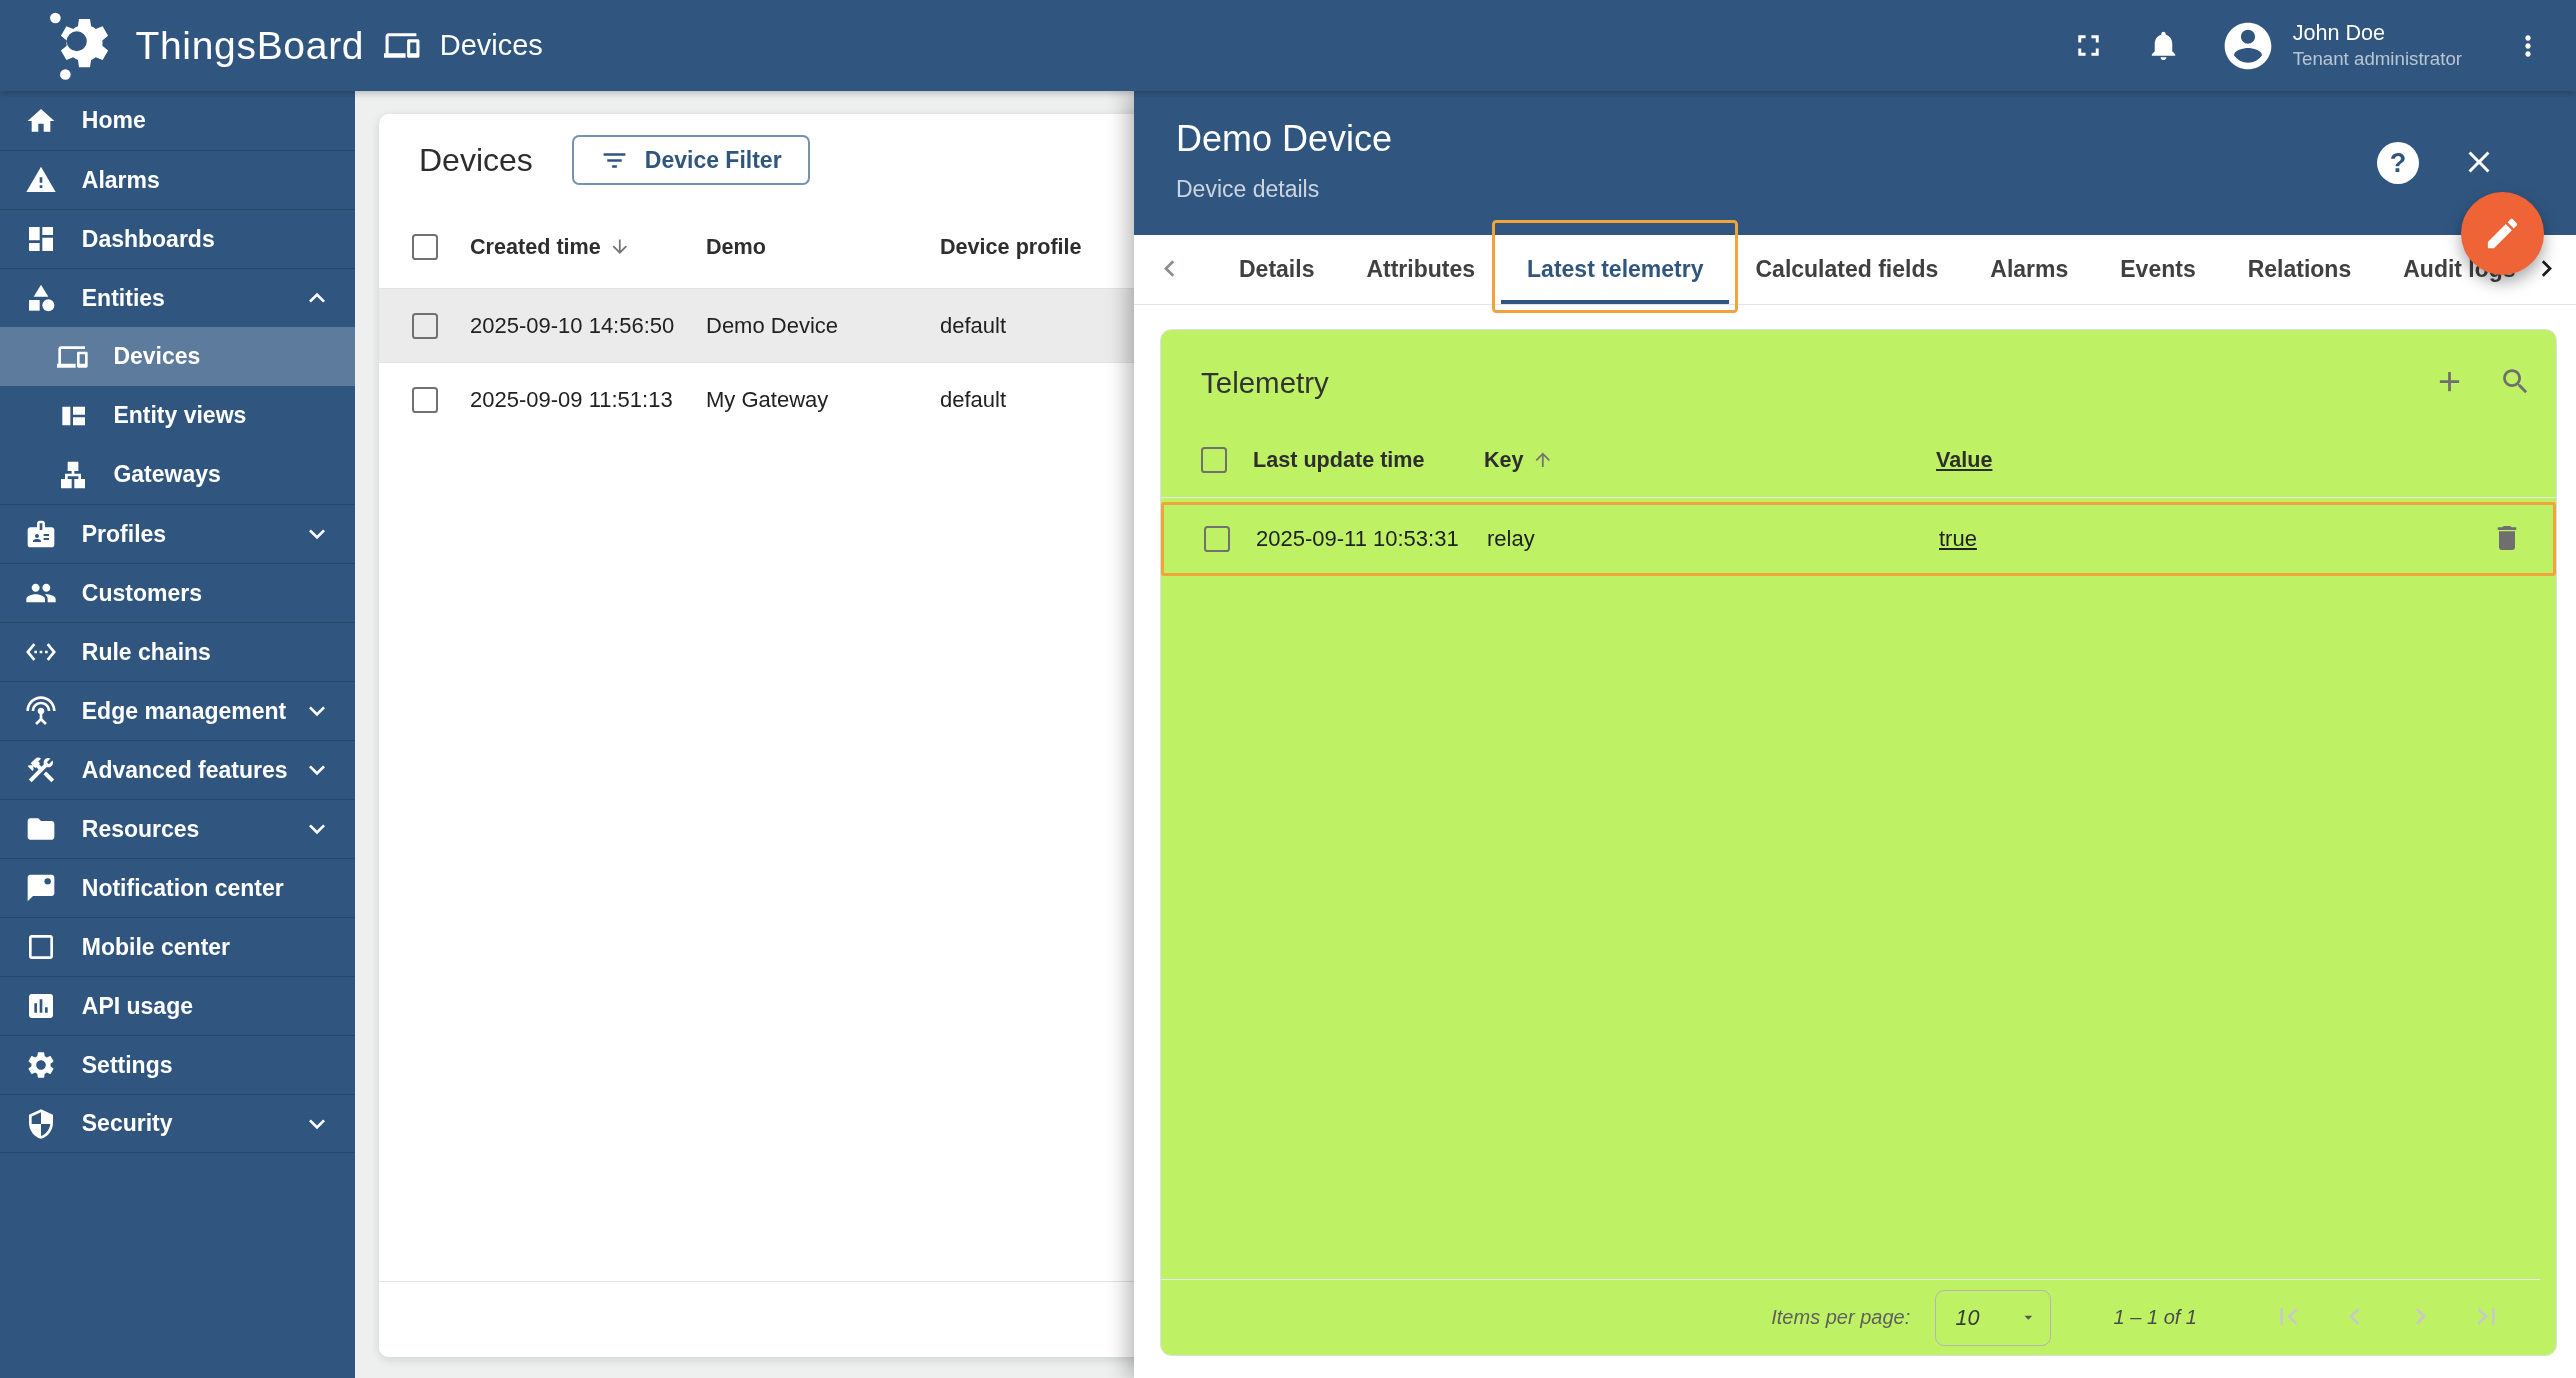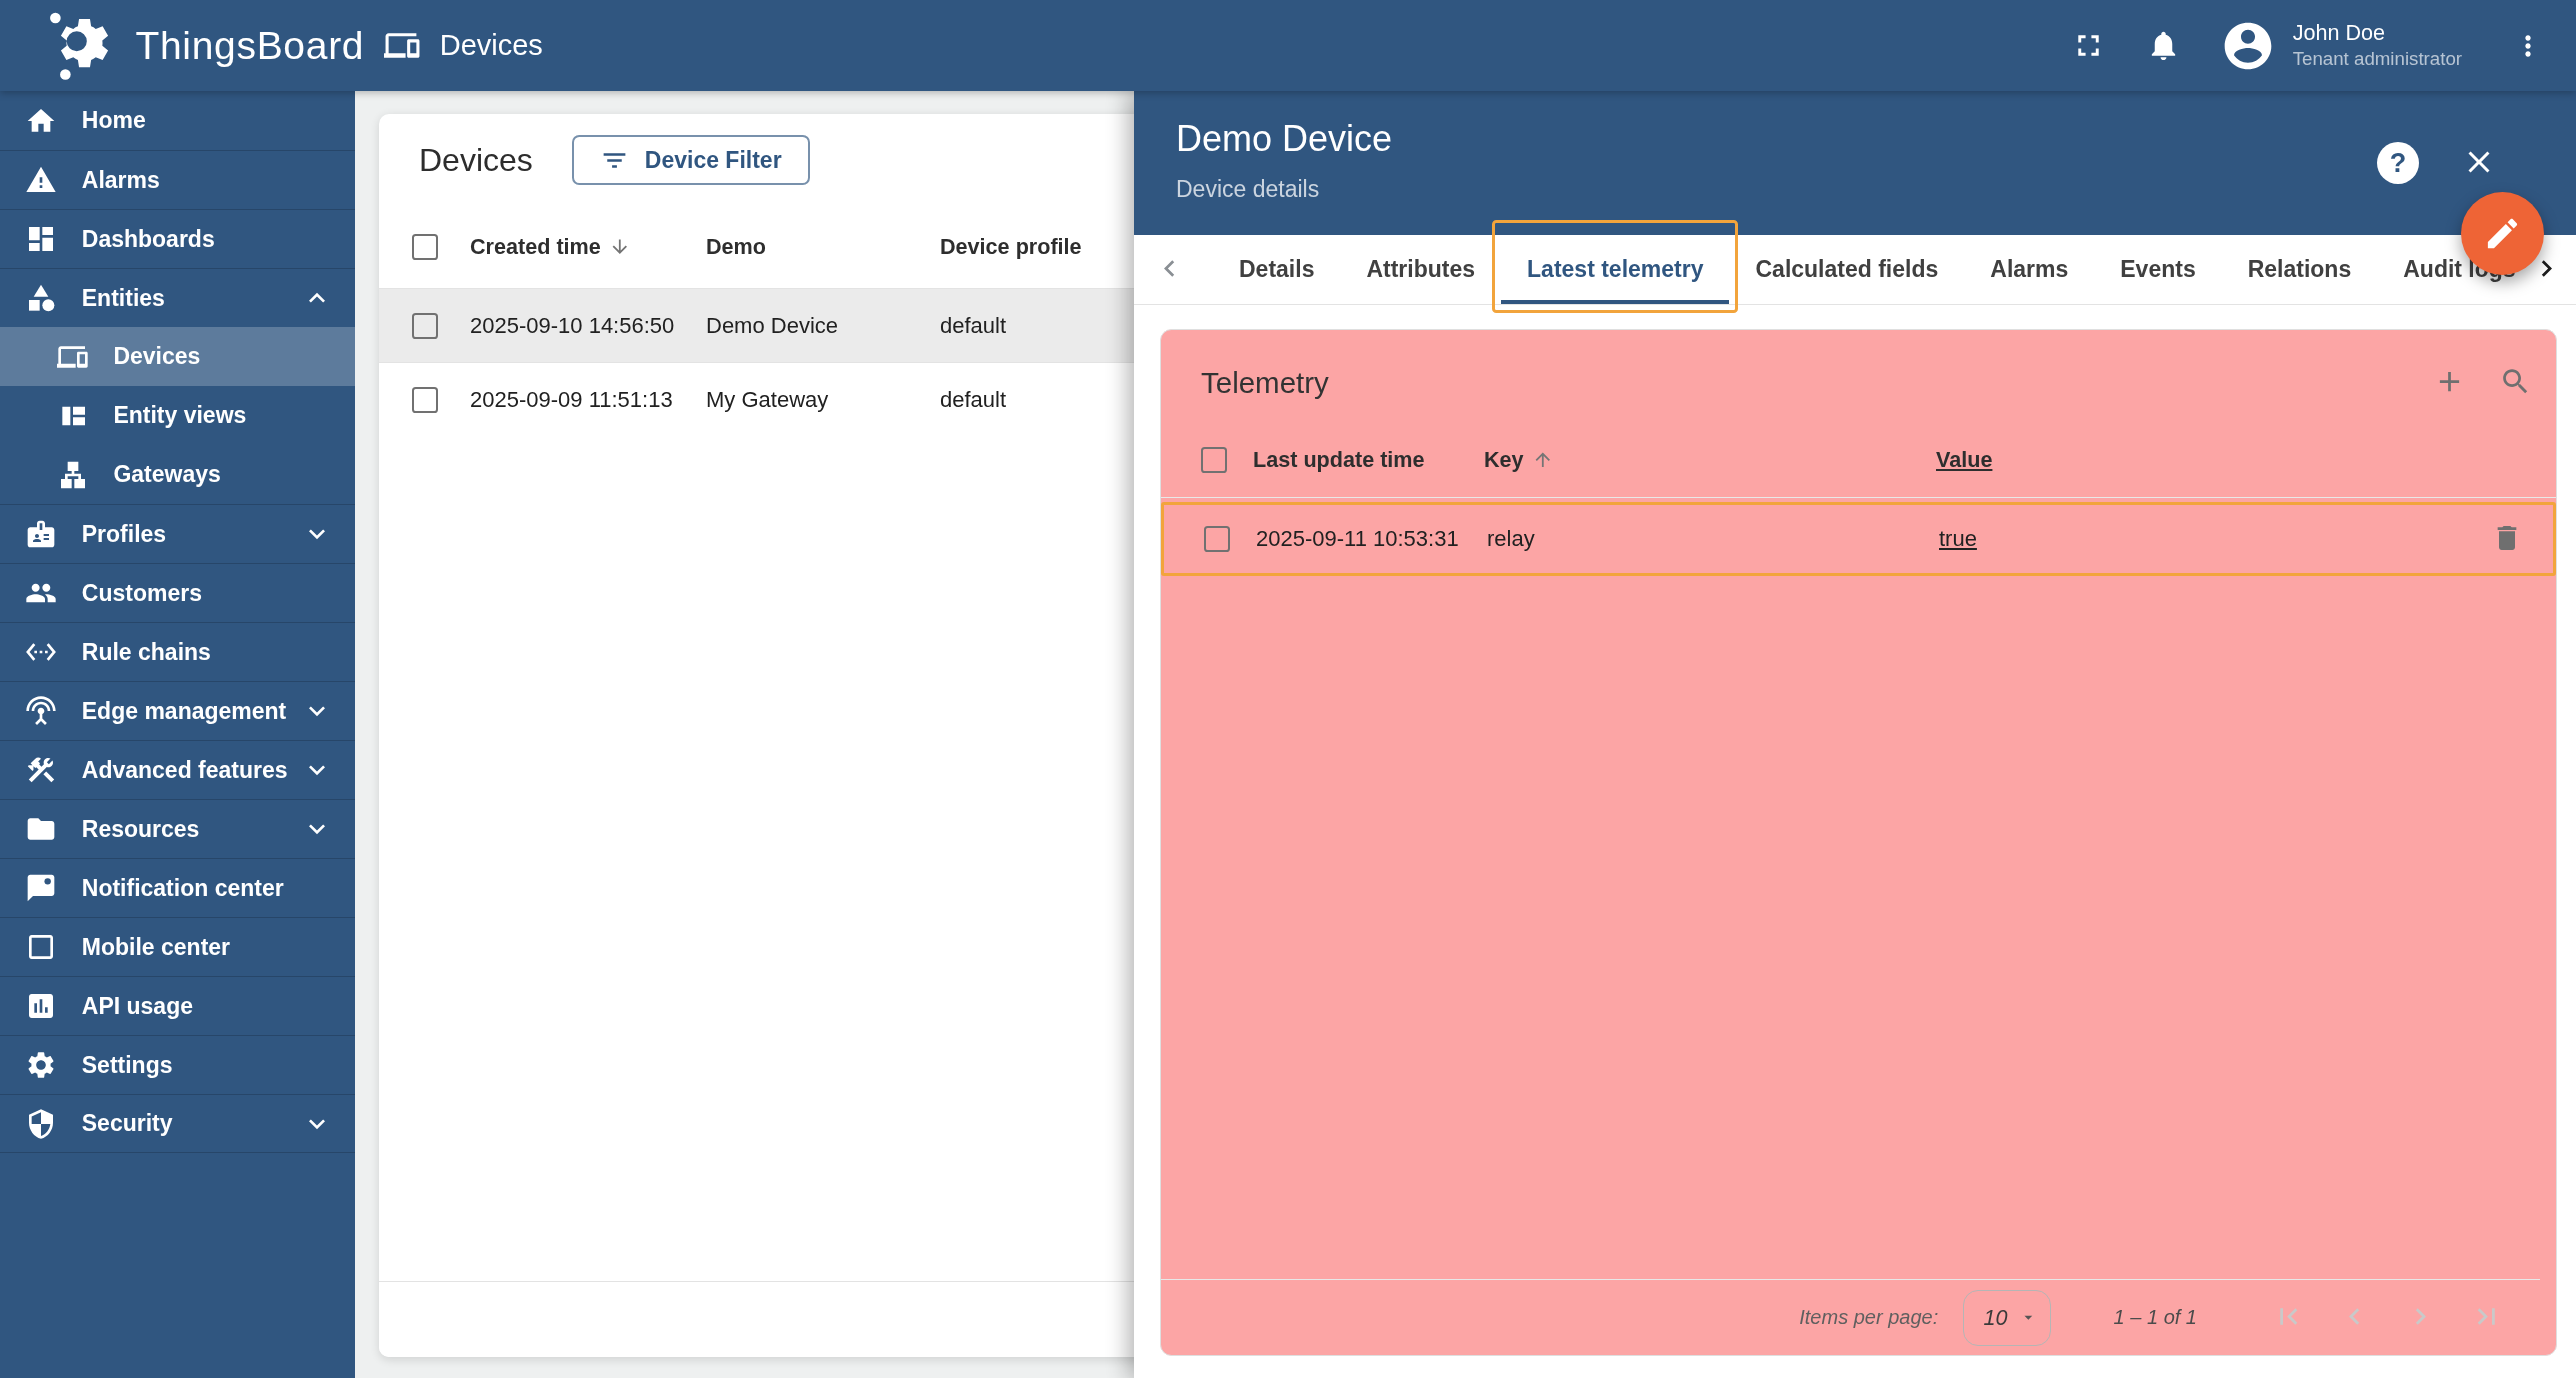--- a/index.html
+++ b/index.html
@@ -94,42 +94,42 @@
   .tabs-chevron .ic{width:33px;height:33px;}
   .tabs-left{left:18.7px;color:#8a8f94;}
   .tabs-right{right:13px;color:#1d1d1d;}
   .tab{height:100%;display:flex;align-items:center;padding:0 26px;font-size:23px;font-weight:bold;
     color:#404040;cursor:pointer;position:relative;white-space:nowrap;}
   .tab.active{color:var(--primary);}
   .tab.active::after{content:"";position:absolute;left:0;right:0;bottom:0;height:4.3px;background:var(--primary);}
   .tab-highlight{position:absolute;top:-15px;bottom:-9.3px;left:-8.6px;right:-8.6px;
     border:3.6px solid var(--amber);border-radius:4.3px;pointer-events:none;}
 
-  .tcard{position:absolute;left:26px;top:238px;width:1397px;height:1027px;background:#fca5a5;
+  .tcard{position:absolute;left:26px;top:238px;width:1397px;height:1027px;background:#bef264;
     border:0.7px solid #dfdfdf;border-radius:11.5px;}
   .tcard-head{height:92px;display:flex;align-items:center;padding:13px 24.4px 0 40px;}
   .t-title{font-size:29.5px;color:#333;}
   .t-actions{margin-left:auto;display:flex;align-items:center;gap:33px;color:#6f6f6f;}
   .t-actions button{background:none;border:none;color:#6f6f6f;cursor:pointer;padding:0;}
   .t-actions .ic{width:33px;height:33px;}
   .t-thead{height:76px;display:flex;align-items:center;font-size:21.6px;font-weight:bold;color:#2e2e2e;
     border-bottom:0.7px solid #e8e8e8;}
   .tc-check{width:92px;padding-left:40px;display:flex;align-items:center;}
   .tc-time{width:231px;display:flex;align-items:center;gap:8.6px;}
   .tc-key{width:452px;display:flex;align-items:center;gap:8.6px;}
   .tc-value{flex:1;text-decoration:underline;}
   .tc-action{width:92px;display:flex;justify-content:center;}
   .t-row{height:74px;display:flex;align-items:center;font-size:22px;color:var(--txt);
     border:3.6px solid var(--amber);border-radius:2.9px;margin-top:4.3px;cursor:pointer;}
   .trash-btn{background:none;border:none;color:#6f6f6f;cursor:pointer;padding:0;}
   .trash-btn .ic{width:32px;height:32px;}
   .t-footer{position:absolute;left:0;right:16px;bottom:0;height:76px;border-top:0.7px solid #e8e8e8;
     display:flex;align-items:center;justify-content:flex-end;padding-right:37px;font-size:20px;color:#5f5f5f;font-style:italic;}
-  .page-select{display:flex;align-items:center;width:88px;height:56px;margin:0 63px 0 24.4px;
-    border:1.4px solid #b5b5b5;border-radius:15px;cursor:pointer;color:#3a3a3a;justify-content:flex-end;}
+  .page-select{display:flex;align-items:center;width:116px;height:56px;margin:0 63px 0 24.4px;
+    border:1.4px solid #b5b5b5;border-radius:9px;cursor:pointer;color:#3a3a3a;justify-content:flex-end;}
   .page-select .val{font-size:21.6px;padding-left:20px;}
   .page-select .caret{margin-left:auto;margin-right:11.5px;width:18.7px;height:18.7px;color:#555;}
   .page-select .caret .ic{width:18.7px;height:18.7px;}
   .pg-range{margin-right:75px;color:#4b4b4b;}
   .pg-nav{display:flex;align-items:center;gap:33px;color:#c9c9c9;}
   .pg-nav button{background:none;border:none;color:#c9c9c9;padding:0;cursor:default;}
   .pg-nav .ic{width:33px;height:33px;}
 </style>
 </head>
 <body>

